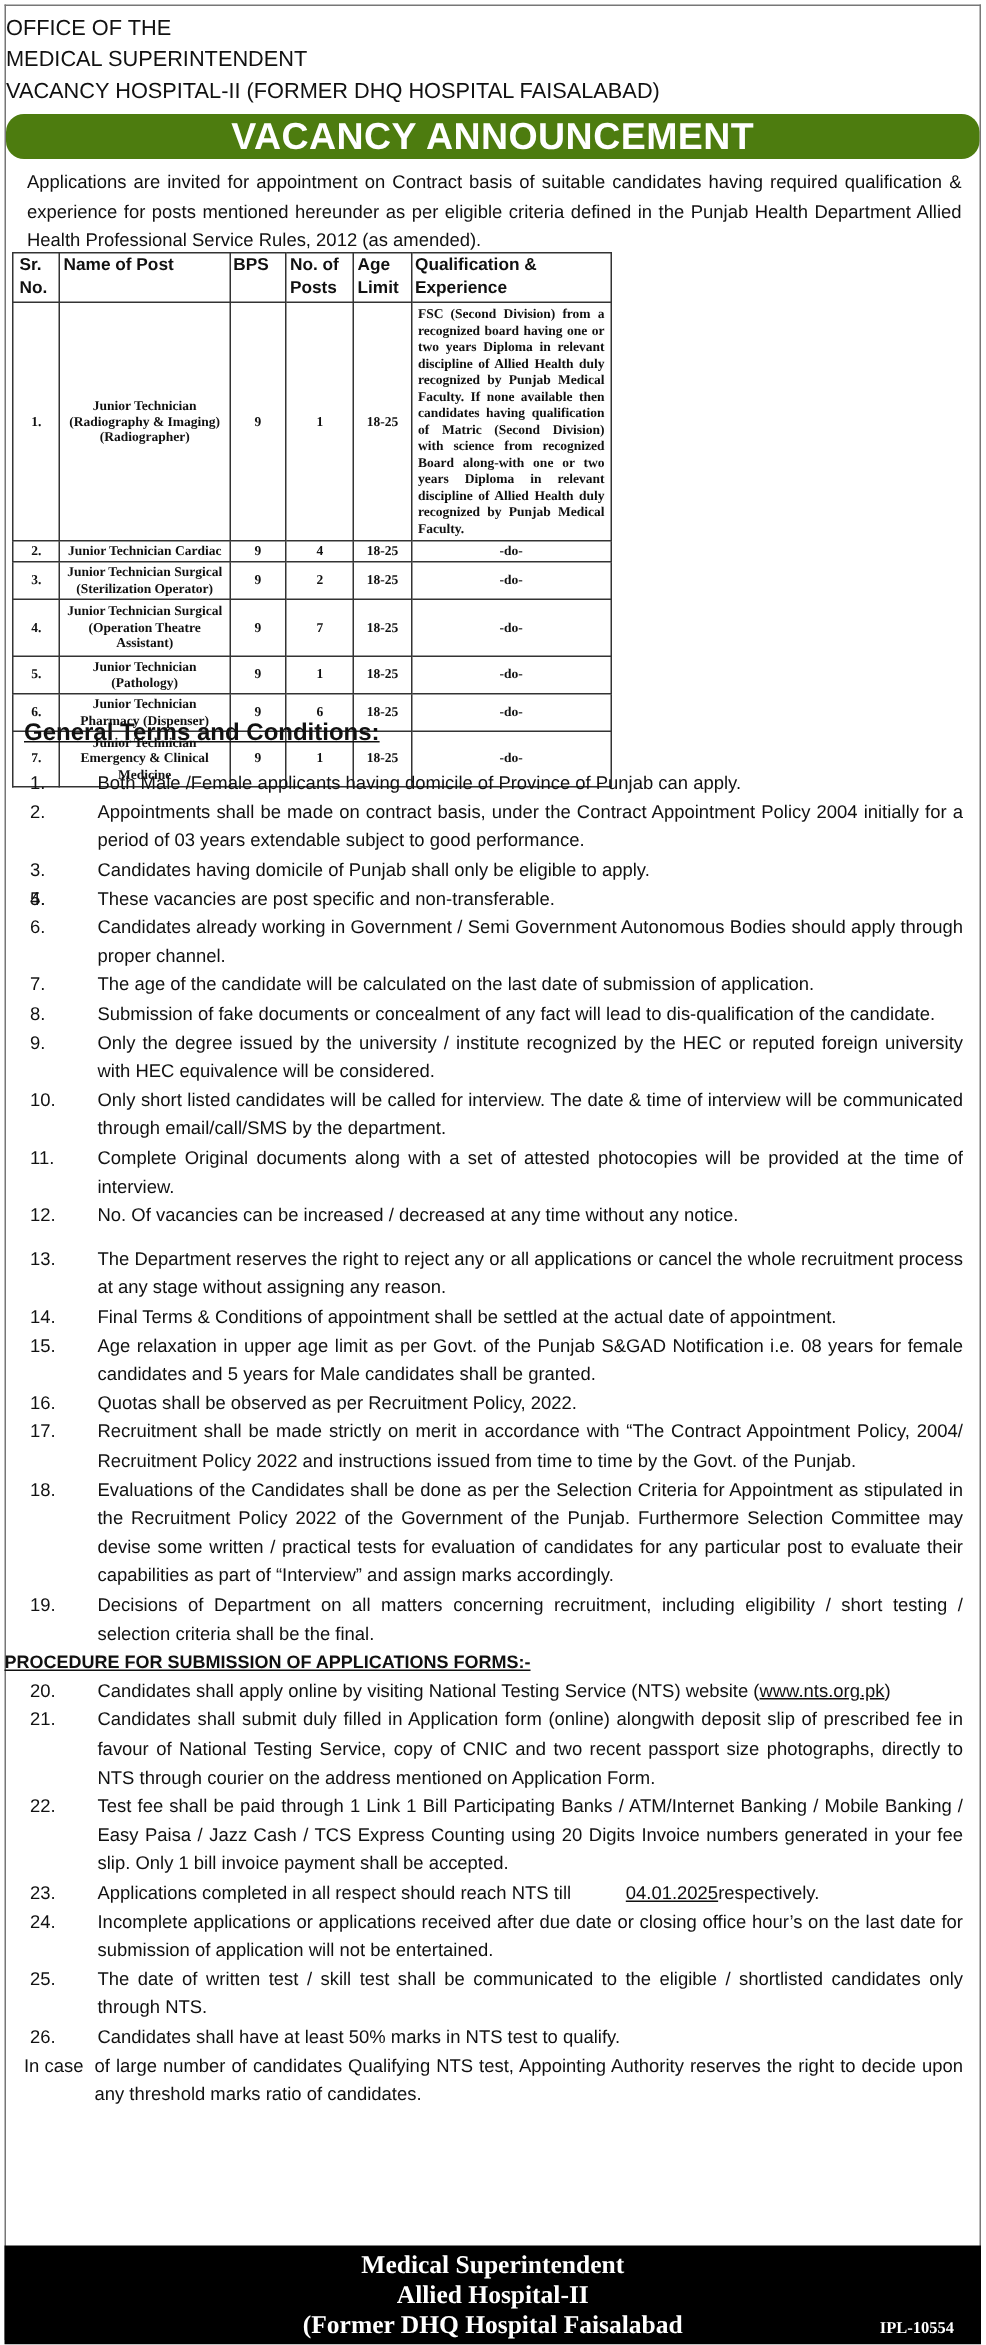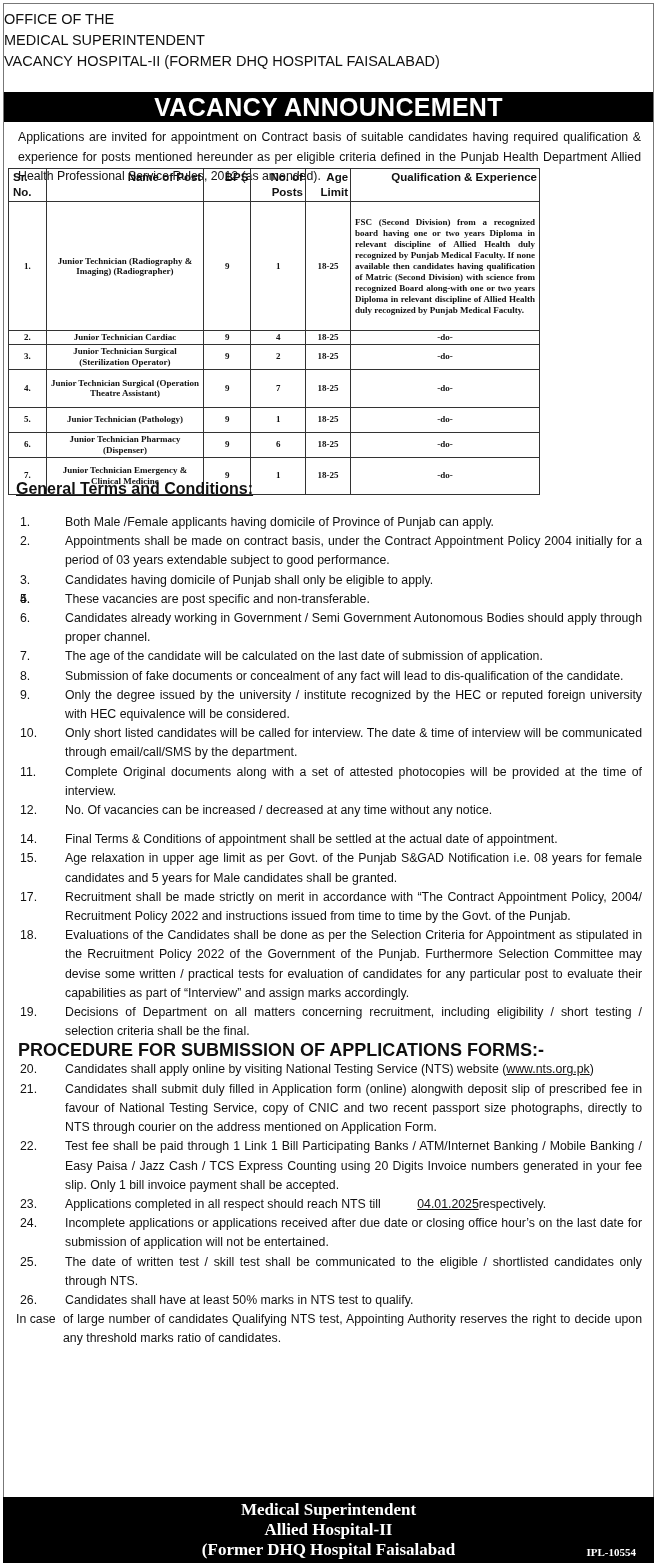--- a/index.html
+++ b/index.html
@@ -5,53 +5,53 @@
   * { box-sizing: border-box; margin: 0; padding: 0; }
   html, body { width: 657px; height: 1563px; background: #ffffff; overflow: hidden; }
   body { position: relative; color: #111; font-family: "Liberation Sans", sans-serif; }
   .page {
     position: absolute; left: 3px; top: 3px; width: 651px; height: 1557px;
     border: 1px solid #777; border-bottom: none; background: #fff;
   }
   .hdr { font-family: "Liberation Sans", sans-serif; font-size: 14.5px; line-height: 21px; color: #111; }
   .hdr .l1 { margin-top: 5px; }
   .banner {
-    margin-top: 20px; background: #000000; color: #fff; text-align: center;
+    margin-top: 4px; background: #4d7c0f; color: #fff; text-align: center;
     font-family: "Liberation Sans", sans-serif; font-size: 25px; font-weight: bold;
-    height: 30px; line-height: 31px; letter-spacing: 0.3px; margin-left: 0; margin-right: 0;
+    height: 30px; line-height: 31px; letter-spacing: 0.3px; margin-left: 0; margin-right: 0; border-radius: 12px;
   }
   .intro {
     padding: 6px 12px 0 14px; font-size: 12.3px; line-height: 19.5px; text-align: justify; color: #111;
   }
   table.posts {
     position: absolute; left: 8px; top: 168px; width: 497px; border-collapse: collapse;
     font-family: "Liberation Serif", serif; color: #111;
   }
-  table.posts { width: 532px; }
+  table.posts { width: 400px; }
   table.posts th, table.posts td { border: 1px solid #333; vertical-align: middle; text-align: center; }
   table.posts th {
     font-family: "Liberation Sans", sans-serif; font-weight: bold; font-size: 11.5px; line-height: 15px;
-    text-align: right; padding: 1px 2px; vertical-align: top;
+    text-align: left; padding: 1px 2px; vertical-align: top;
   }
   table.posts th.sr { text-align: left; padding-left: 4px; }
   table.posts td { font-size: 9px; font-weight: bold; line-height: 10.5px; padding: 1px 3px; }
   table.posts td.c { text-align: center; }
   table.posts td.qual { text-align: justify; font-size: 9px; line-height: 11px; padding: 2px 4px; }
   .col-sr { width: 36px; } .col-name { width: 150px; } .col-bps { width: 45px; }
   .col-posts { width: 52px; } .col-age { width: 43px; } .col-qual { width: 180px; }
 
   .section-title {
     position: absolute; left: 16px; font-family: "Liberation Sans", sans-serif; font-weight: bold;
     font-size: 16px; text-decoration: underline; color: #111;
   }
   .terms { position: absolute; left: 0; width: 651px; font-size: 12.3px; color: #111; }
   .term { position: relative; padding-left: 62px; padding-right: 12px; line-height: 19.2px; text-align: justify; }
   .term .num { position: absolute; left: 17px; top: 0; }
   .proc-title {
-    padding-left: 15px; font-weight: bold; font-size: 18px; line-height: 19px; 
+    font-weight: bold; font-size: 12px; line-height: 19px; text-decoration: underline;
   }
   .note { position: relative; padding-left: 60px; padding-right: 12px; line-height: 19.2px; text-align: justify; }
   .note .lead { position: absolute; left: 13px; top: 0; }
   .u { text-decoration: underline; }
   .b { font-weight: normal; margin-left: 33px; }
   .footer {
     position: absolute; left: 3px; top: 1497px; width: 651px; height: 66px; background: #000; color: #fff;
     font-family: "Liberation Serif", serif; font-weight: bold; text-align: center;
   }
   .footer .f1 { font-size: 17px; line-height: 20px; margin-top: 3px; }
@@ -159,22 +159,24 @@
   <div class="term"><span class="num">3.</span><span>Candidates having domicile of Punjab shall only be eligible to apply.</span></div>
   <div class="term"><span class="num">4.</span></div>
   <div class="term"><span class="num">5.</span><span>These vacancies are post specific and non-transferable.</span></div>
   <div class="term"><span class="num">6.</span><span>Candidates already working in Government / Semi Government Autonomous Bodies should apply through proper channel.</span></div>
   <div class="term"><span class="num">7.</span><span>The age of the candidate will be calculated on the last date of submission of application.</span></div>
   <div class="term"><span class="num">8.</span><span>Submission of fake documents or concealment of any fact will lead to dis-qualification of the candidate.</span></div>
   <div class="term"><span class="num">9.</span><span>Only the degree issued by the university / institute recognized by the HEC or reputed foreign university with HEC equivalence will be considered.</span></div>
   <div class="term"><span class="num">10.</span><span>Only short listed candidates will be called for interview. The date &amp; time of interview will be communicated through email/call/SMS by the department.</span></div>
   <div class="term"><span class="num">11.</span><span>Complete Original documents along with a set of attested photocopies will be provided at the time of interview.</span></div>
   <div class="term" style="margin-bottom:10px"><span class="num">12.</span><span>No. Of vacancies can be increased / decreased at any time without any notice.</span></div>
+  <div class="term"><span class="num">13.</span><span>The Department reserves the right to reject any or all applications or cancel the whole recruitment process at any stage without assigning any reason.</span></div>
   <div class="term"><span class="num">14.</span><span>Final Terms &amp; Conditions of appointment shall be settled at the actual date of appointment.</span></div>
   <div class="term"><span class="num">15.</span><span>Age relaxation in upper age limit as per Govt. of the Punjab S&amp;GAD Notification i.e. 08  years for female candidates and 5 years for Male candidates shall be granted.</span></div>
+  <div class="term"><span class="num">16.</span><span>Quotas shall be observed as per Recruitment Policy, 2022.</span></div>
   <div class="term"><span class="num">17.</span><span>Recruitment shall be made strictly on merit in accordance with “The Contract Appointment Policy, 2004/ Recruitment Policy 2022 and instructions issued from time to time by the Govt. of the Punjab.</span></div>
   <div class="term"><span class="num">18.</span><span>Evaluations of the Candidates shall be done as per the Selection Criteria for Appointment as stipulated in the Recruitment Policy 2022 of the Government of the Punjab. Furthermore Selection Committee may devise some written / practical tests for evaluation of candidates for any particular post to evaluate their capabilities as part of “Interview” and assign marks accordingly.</span></div>
   <div class="term"><span class="num">19.</span><span>Decisions of Department on all matters concerning recruitment, including eligibility / short testing / selection criteria shall be the final.</span></div>
 
   <div class="proc-title">PROCEDURE FOR SUBMISSION OF APPLICATIONS FORMS:-</div>
 
   <div class="term">
     <span class="num">20.</span><span>Candidates shall apply online by visiting National Testing Service (NTS) website (</span><span class="u">www.nts.org.pk</span><span>)</span>
   </div>
   <div class="term"><span class="num">21.</span><span>Candidates shall submit duly filled in Application form (online) alongwith deposit slip of prescribed fee in favour of National Testing Service, copy of CNIC and two recent passport size photographs, directly to NTS through courier on the address mentioned on Application Form.</span></div>

